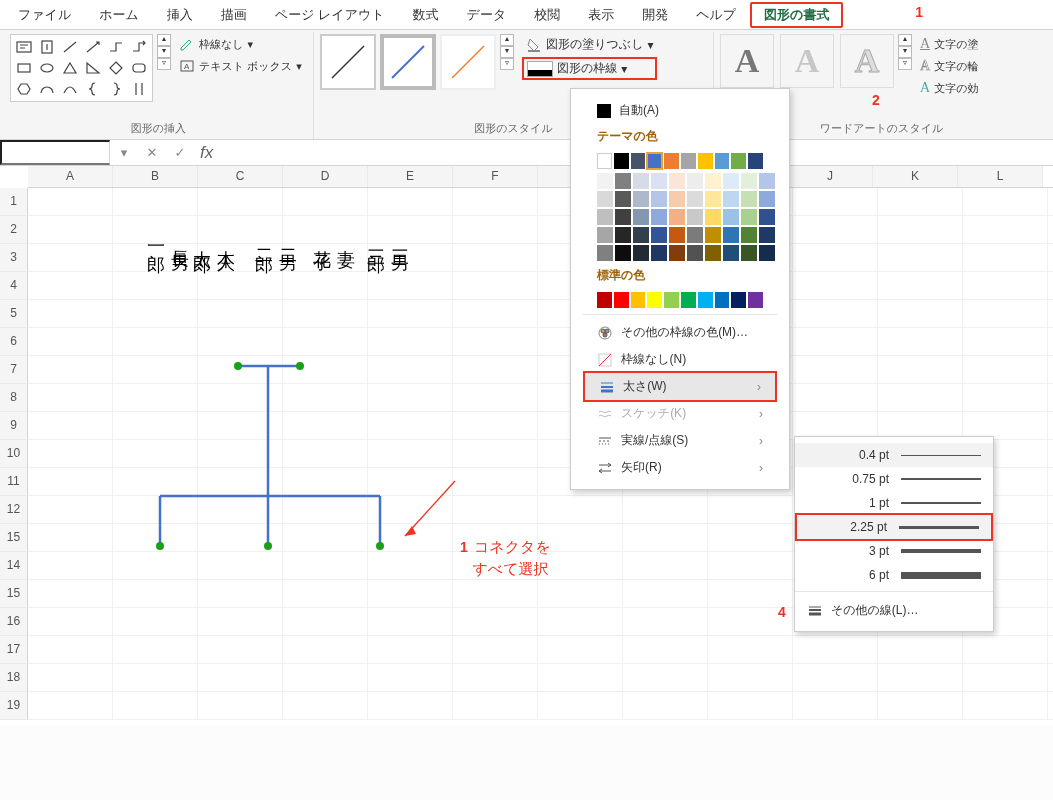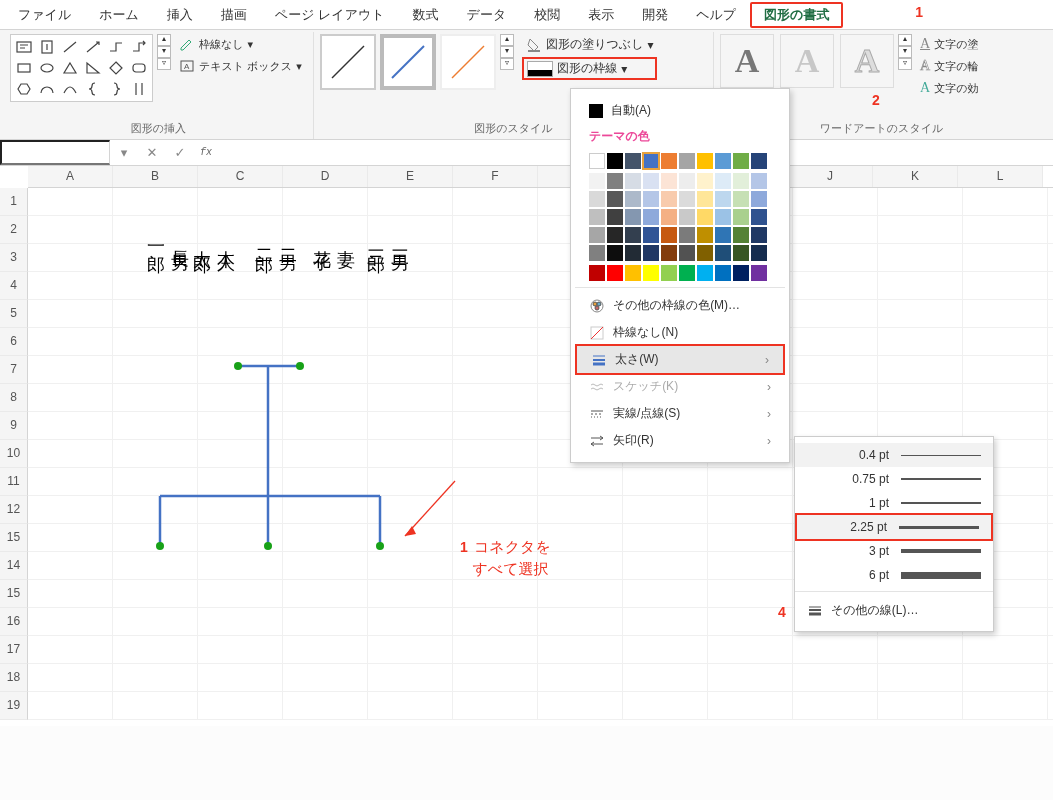--- a/index.html
+++ b/index.html
@@ -26,46 +26,46 @@
   .dd-strip.outlined{border:2px solid #e32;padding:1px 3px}
   .pencil-swatch{width:26px;height:16px;border:1px solid #aaa;display:inline-block;position:relative;background:linear-gradient(#fff 55%,#000 55%)}
   .wa-thumbs{display:flex;gap:6px;align-items:center}
   .wa-thumb{width:54px;height:54px;border:1px solid #ddd;display:flex;align-items:center;justify-content:center;font-size:34px;font-family:"Times New Roman",serif;color:#bfbfbf;font-weight:bold}
   .wa-btns{display:flex;flex-direction:column;gap:2px}
 
   .namebox-row{display:flex;align-items:center;height:26px;border-bottom:1px solid #d4d4d4;background:#fff}
   .namebox{width:110px;border-right:1px solid #d4d4d4;padding:4px 6px;height:100%}
   .nb-btns{display:flex;align-items:center;gap:0}
   .nb-btn{width:28px;text-align:center;color:#888;cursor:pointer;font-size:13px}
-  .fx{font-style:italic;font-family:Liberation Mono, monospace;font-size:10px;color:#666;padding:0 6px}
+  .fx{font-style:italic;font-family:Liberation Sans, sans-serif;font-size:17px;color:#666;padding:0 6px}
 
   .sheet-area{position:relative;overflow:hidden;height:560px;background:#fff}
   .colhdrs{display:flex;height:22px;margin-left:28px;border-bottom:1px solid #d4d4d4}
   .colhdr{width:85px;text-align:center;font-size:12px;color:#555;border-right:1px solid #eaeaea;padding-top:3px;background:#f5f5f5}
   .rowhdrs{position:absolute;left:0;top:22px;width:28px}
   .rowhdr{height:28px;border-right:1px solid #d4d4d4;border-bottom:1px solid #eaeaea;text-align:center;font-size:12px;color:#555;padding-top:6px;background:#f5f5f5}
   .grid{position:absolute;left:28px;top:22px;right:0;bottom:0}
   .gridcell{position:absolute;border-right:1px solid #f0f0f0;border-bottom:1px solid #f0f0f0;width:85px;height:28px}
 
   .tree{position:absolute;left:140px;top:70px;font-family:"HGSeikaishotaiPRO","Yu Mincho",serif}
   .vtext{writing-mode:vertical-rl;font-size:18px;letter-spacing:4px;color:#000}
   .node{position:absolute}
   .handle{width:8px;height:8px;background:#18a118;border-radius:50%;position:absolute}
 
   .arrow{position:absolute;left:400px;top:310px}
   .anno{position:absolute;left:460px;top:370px;color:#e32;font-size:15px;line-height:1.4}
 
-  .dropdown{position:absolute;left:570px;top:88px;width:220px;background:#fff;border:1px solid #ccc;box-shadow:2px 3px 6px rgba(0,0,0,.2);padding:8px 4px;font-size:12px}
+  .dropdown{position:absolute;left:570px;top:88px;width:220px;background:#fff;border:1px solid #ccc;box-shadow:2px 3px 6px rgba(0,0,0,.2);padding:8px 12px;font-size:12px}
   .dd-row{display:flex;align-items:center;gap:8px;padding:5px 14px;cursor:pointer}
   .dd-row svg{width:16px;height:16px;stroke:#555;fill:none}
   .dd-row.hover{background:#e7e7e7}
   .dd-row.outlined{border:2px solid #e32;margin:-2px 0}
   .dd-row.disabled{color:#aaa}
   .dd-sep{height:1px;background:#e3e3e3;margin:4px 0}
-  .dd-label{color:#ec4899;padding:4px 14px 6px;font-weight:bold}
+  .dd-label{color:#a16207;padding:4px 14px 6px;font-weight:bold}
   .swatch-row{display:flex;gap:2px;padding:2px 14px}
   .sw{width:16px;height:16px;cursor:pointer}
   .sw.sel{outline:2px solid #e8a23d;outline-offset:-1px;border:1px solid #fff}
   .shade-grid{display:grid;grid-template-columns:repeat(10,16px);gap:2px;padding:2px 14px}
   .chev{margin-left:auto;color:#888}
 
   .flyout{position:absolute;left:794px;top:436px;width:200px;background:#fff;border:1px solid #ccc;box-shadow:2px 3px 6px rgba(0,0,0,.2);padding:6px 0;font-size:12px}
   .fo-row{display:flex;align-items:center;gap:10px;padding:5px 12px;cursor:pointer;white-space:nowrap}
   .fo-row.hover{background:#f2f2f2}
   .fo-row.outlined{border:2px solid #e32;margin:-2px 0;background:#f2f2f2}
@@ -685,20 +685,21 @@
       <div class="sw" style="background: rgb(13, 13, 13);"></div>
       <div class="sw" style="background: rgb(34, 43, 53);"></div>
       <div class="sw" style="background: rgb(32, 55, 100);"></div>
       <div class="sw" style="background: rgb(131, 60, 12);"></div>
       <div class="sw" style="background: rgb(82, 82, 82);"></div>
       <div class="sw" style="background: rgb(128, 96, 0);"></div>
       <div class="sw" style="background: rgb(31, 78, 120);"></div>
       <div class="sw" style="background: rgb(55, 86, 35);"></div>
       <div class="sw" style="background: rgb(21, 44, 78);"></div>
     </div>
+  <div class="dd-label">標準の色</div>
   <div class="swatch-row" id="std-row">
       <div class="sw" style="background: rgb(192, 0, 0);"></div>
       <div class="sw" style="background: rgb(255, 0, 0);"></div>
       <div class="sw" style="background: rgb(255, 192, 0);"></div>
       <div class="sw" style="background: rgb(255, 255, 0);"></div>
       <div class="sw" style="background: rgb(146, 208, 80);"></div>
       <div class="sw" style="background: rgb(0, 176, 80);"></div>
       <div class="sw" style="background: rgb(0, 176, 240);"></div>
       <div class="sw" style="background: rgb(0, 112, 192);"></div>
       <div class="sw" style="background: rgb(0, 32, 96);"></div>

